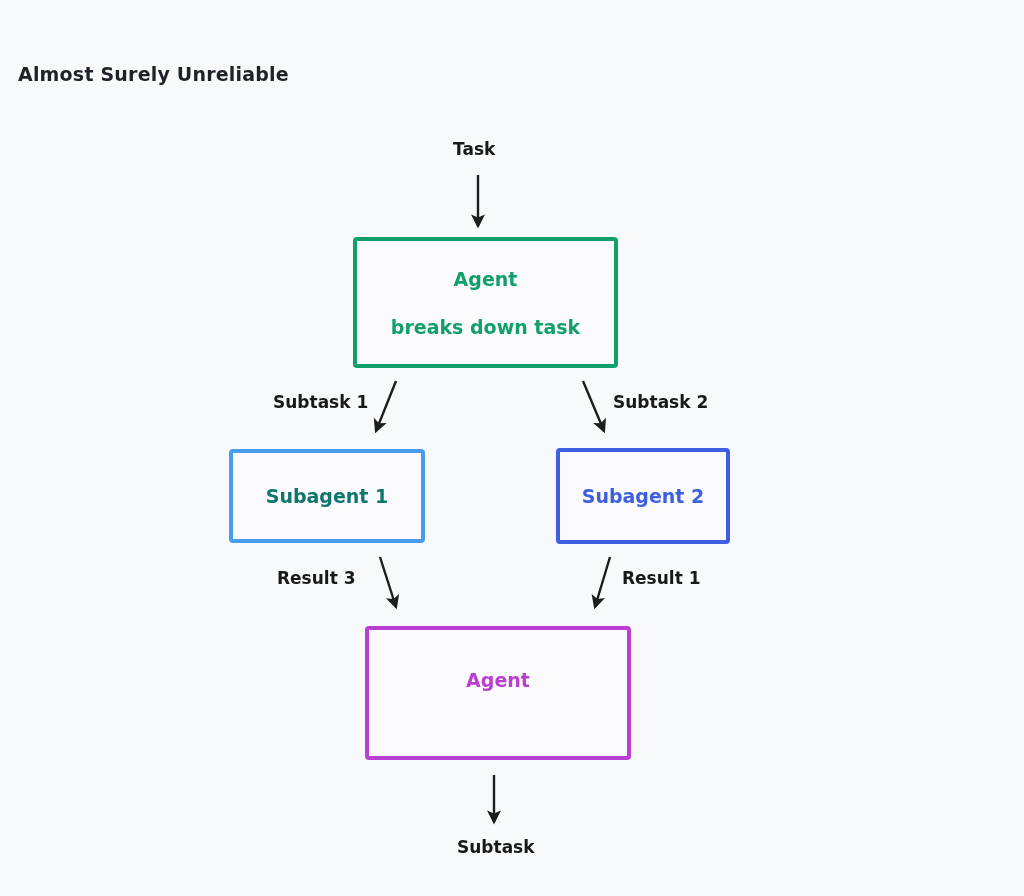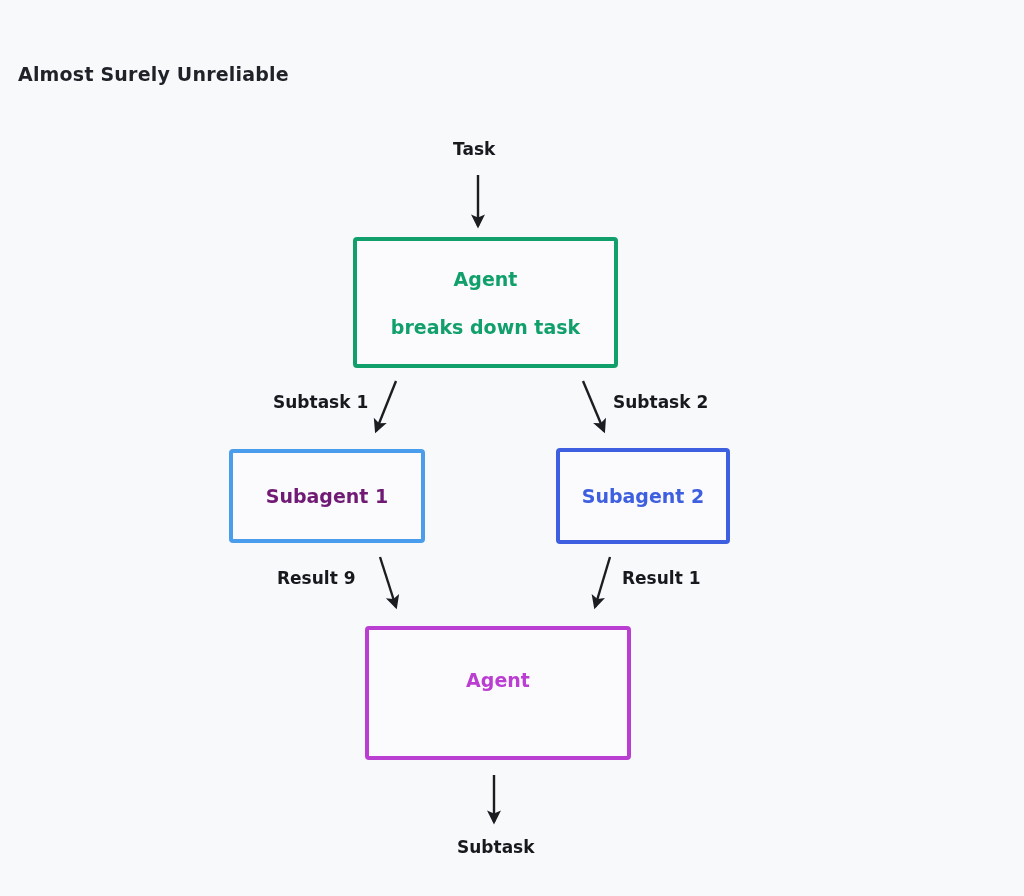--- a/index.html
+++ b/index.html
@@ -77,21 +77,21 @@
   }
   .node-green .line-1 { font-size: 19px; margin-bottom: 26px; }
   .node-green .line-2 { font-size: 19px; }
 
   .node-blue-light {
     left: 229px;
     top: 404px;
     width: 196px;
     height: 94px;
     border-color: #4a9ded;
-    color: #701a75;
+    color: #0f766e;
   }
   .node-blue-light .line-1 { font-size: 19px; }
 
   .node-blue-dark {
     left: 556px;
     top: 403px;
     width: 174px;
     height: 96px;
     border-color: #3d5fe0;
     color: #3d5fe0;
@@ -151,21 +151,21 @@
 
     <line x1="494" y1="730" x2="494" y2="777" stroke="#1b1d21" stroke-width="2.4" marker-end="url(#ah)"></line>
   </svg>
 
   <div class="edge-label lbl-task">Task</div>
 
   <div class="edge-label lbl-subtask1">Subtask 1</div>
 
   <div class="edge-label lbl-subtask2">Subtask 2</div>
 
-  <div class="edge-label lbl-result1">Result 9</div>
+  <div class="edge-label lbl-result1">Result 3</div>
 
   <div class="edge-label lbl-result2">Result 1</div>
 
   <div class="edge-label lbl-result">Subtask</div>
 
   <div class="node node-green">
     <span class="line line-1">Agent</span>
     <span class="line line-2">breaks down task</span>
   </div>
 

